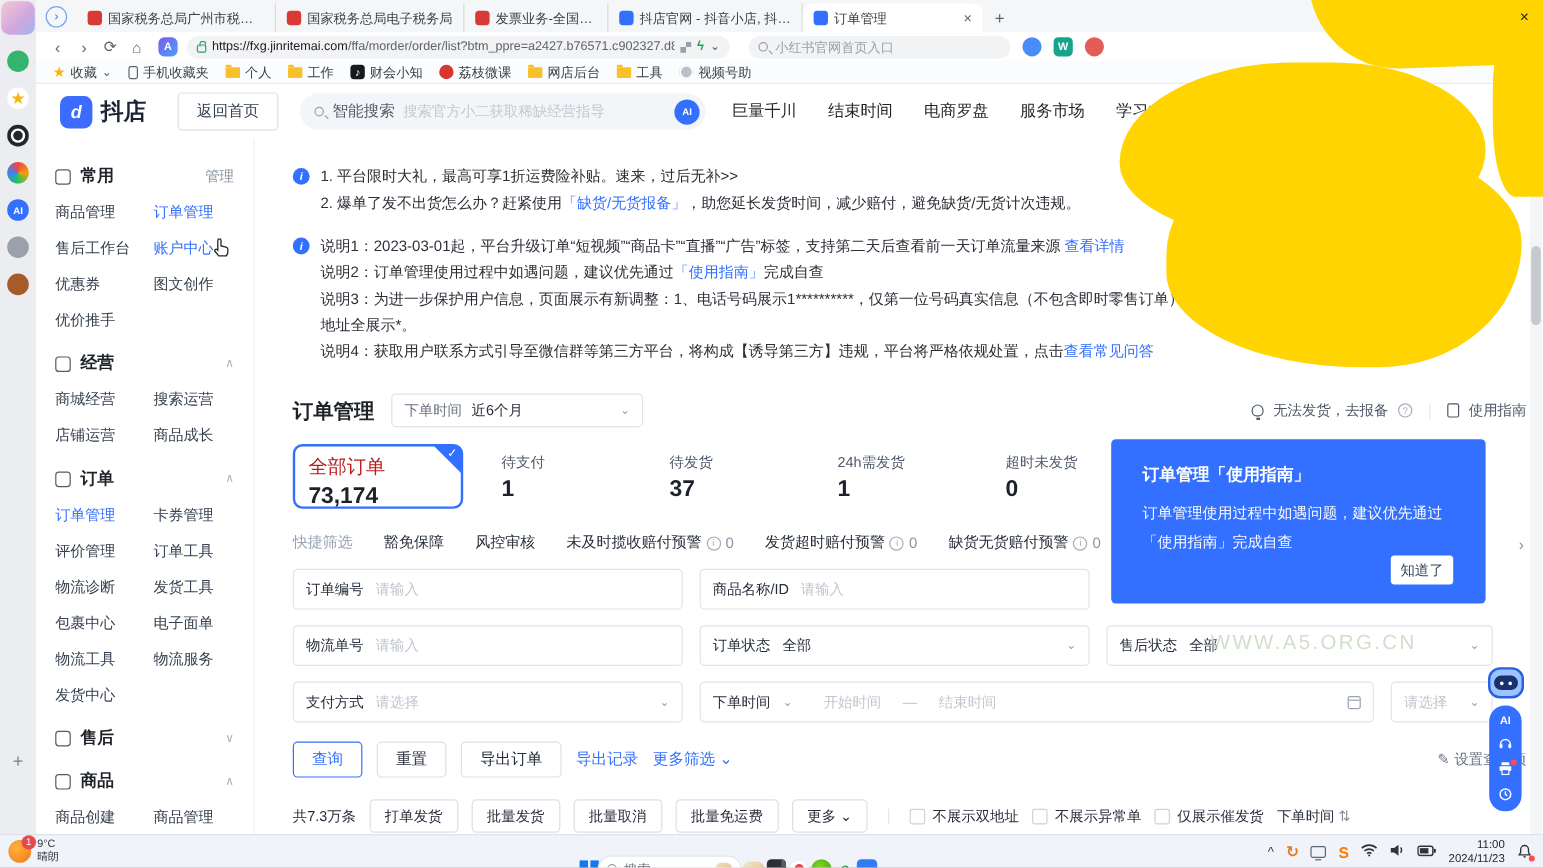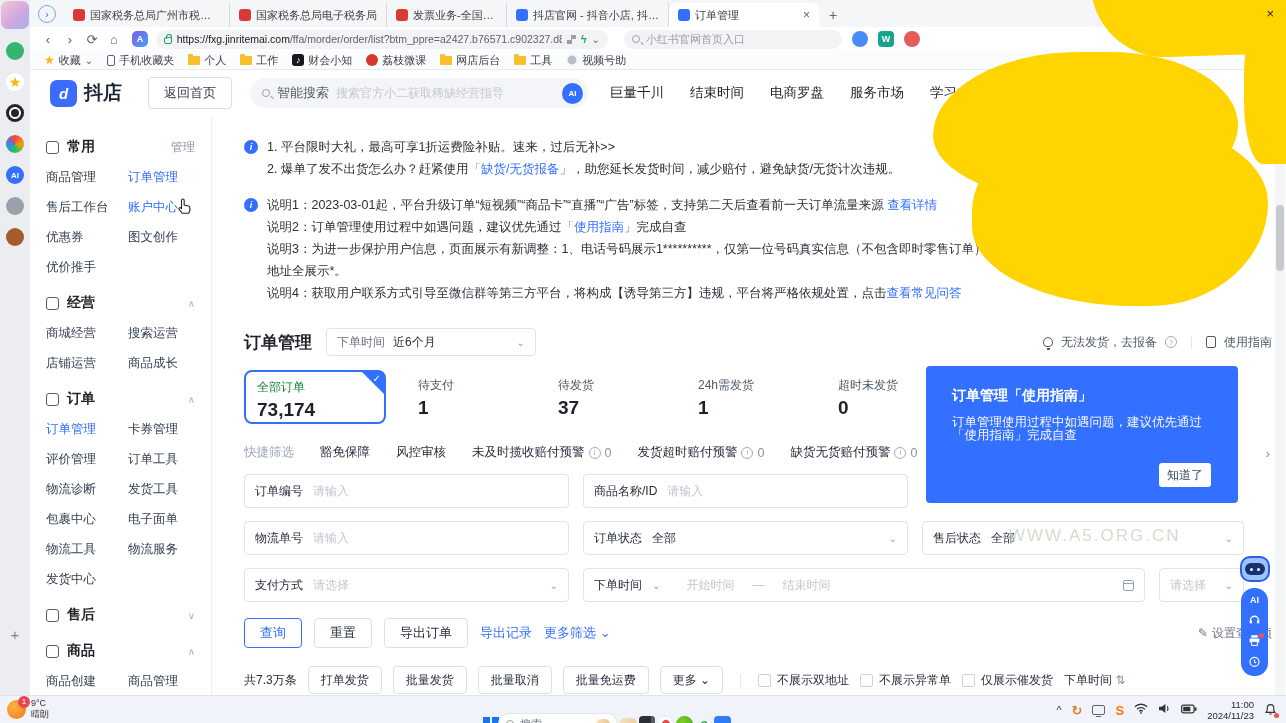--- a/index.html
+++ b/index.html
@@ -99,21 +99,21 @@
 .timesel .ch{margin-left:auto;color:#98a2b3;font-size:10px}
 .olinks{margin-left:auto;display:flex;align-items:center;gap:8px;font-size:12px;color:#4e5969}
 .bulb{width:10px;height:10px;border:1.3px solid #4e5969;border-radius:50% 50% 40% 40%;position:relative}
 .bulb:after{content:"";position:absolute;left:2.5px;top:10px;width:3px;height:2px;background:#4e5969}
 .qm{width:12px;height:12px;border:1px solid #a7adb8;border-radius:50%;color:#a7adb8;font-size:8px;display:flex;align-items:center;justify-content:center}
 .vdiv{width:1px;height:13px;background:#e5e6eb;margin:0 6px}
 .docic{width:10px;height:12px;border:1.3px solid #4e5969;border-radius:2px}
 
 .stats{display:flex;margin-top:14px}
 .scard{width:142px;height:54px;border:2px solid #3370ff;border-radius:8px;position:relative;padding:7px 11px;background:#fff}
-.scard .lab{font-size:12px;color:#15803d}
+.scard .lab{font-size:16px;color:#b91c1c}
 .scard .val{font-size:19px;font-weight:800;color:#1d2129;margin-top:3px}
 .corner{position:absolute;top:-1px;right:-1px;width:0;height:0;border-top:24px solid #3370ff;border-left:24px solid transparent;border-radius:0 6px 0 0}
 .cornercheck{position:absolute;top:1px;right:3px;color:#fff;font-size:10px}
 .sitem{width:140px;padding:7px 0 0 18px}
 .sitem .lab{font-size:12px;color:#4e5969}
 .sitem .val{font-size:19px;font-weight:bold;color:#1d2129;margin-top:3px}
 
 .quick{display:flex;align-items:flex-end;gap:26px;margin-top:20px;font-size:12.5px;color:#272e3b}
 .quick .ql{color:#98a2b3}
 .qitem{display:flex;align-items:center;gap:4px}
@@ -155,21 +155,21 @@
 
 .blob{position:absolute;background:#ffd400;z-index:40}
 .blob.b1{left:1092px;top:-18px;width:210px;height:74px;border-radius:0 0 46px 90px;transform:rotate(-2deg)}
 .blob.b2{left:933px;top:52px;width:305px;height:152px;border-radius:48% 42% 46% 52%/55% 48% 52% 45%}
 .blob.b3{left:972px;top:118px;width:296px;height:188px;border-radius:45% 52% 40% 55%/50% 45% 55% 42%}
 .blob.b4{left:1244px;top:14px;width:42px;height:150px;border-radius:50% 0 0 45%/40% 0 0 42%}
 .winclose{position:absolute;right:12px;top:6px;color:#222;font-size:13px;z-index:60}
 
 .popup{position:absolute;left:926px;top:366px;width:312px;height:137px;background:#3370ff;border-radius:4px;color:#fff;padding:21px 26px;z-index:50}
 .popup .pt{font-size:14px;font-weight:bold}
-.popup .pb{font-size:12.5px;line-height:13px;margin-top:11px;opacity:.96}
+.popup .pb{font-size:12.5px;line-height:24px;margin-top:11px;opacity:.96}
 .popup .ok{position:absolute;right:27px;bottom:16px;width:52px;height:24px;background:#fff;border-radius:3px;color:#33475f;font-size:12px;display:flex;align-items:center;justify-content:center}
 
 .robot{position:absolute;left:1240px;top:556px;width:30px;height:26px;border:2px solid #2a5ee8;border-radius:10px;background:#9cc3ff;z-index:45;display:flex;align-items:center;justify-content:center}
 .robot .face{width:20px;height:12px;border-radius:6px;background:#17326e;display:flex;align-items:center;justify-content:center;gap:4px}
 .robot .eye{width:3px;height:3px;border-radius:50%;background:#fff}
 .ftools{position:absolute;left:1241px;top:588px;width:27px;height:88px;background:#3370ff;border-radius:13px;z-index:45;display:flex;flex-direction:column;align-items:center;justify-content:space-evenly;color:#fff}
 .ftools .ai{font-size:9px;font-weight:bold}
 .fticon{position:relative;width:14px;height:14px;display:flex;align-items:center;justify-content:center}
 .reddot{position:absolute;top:-1px;right:-2px;width:5px;height:5px;background:#ff4d4f;border-radius:50%}
 

